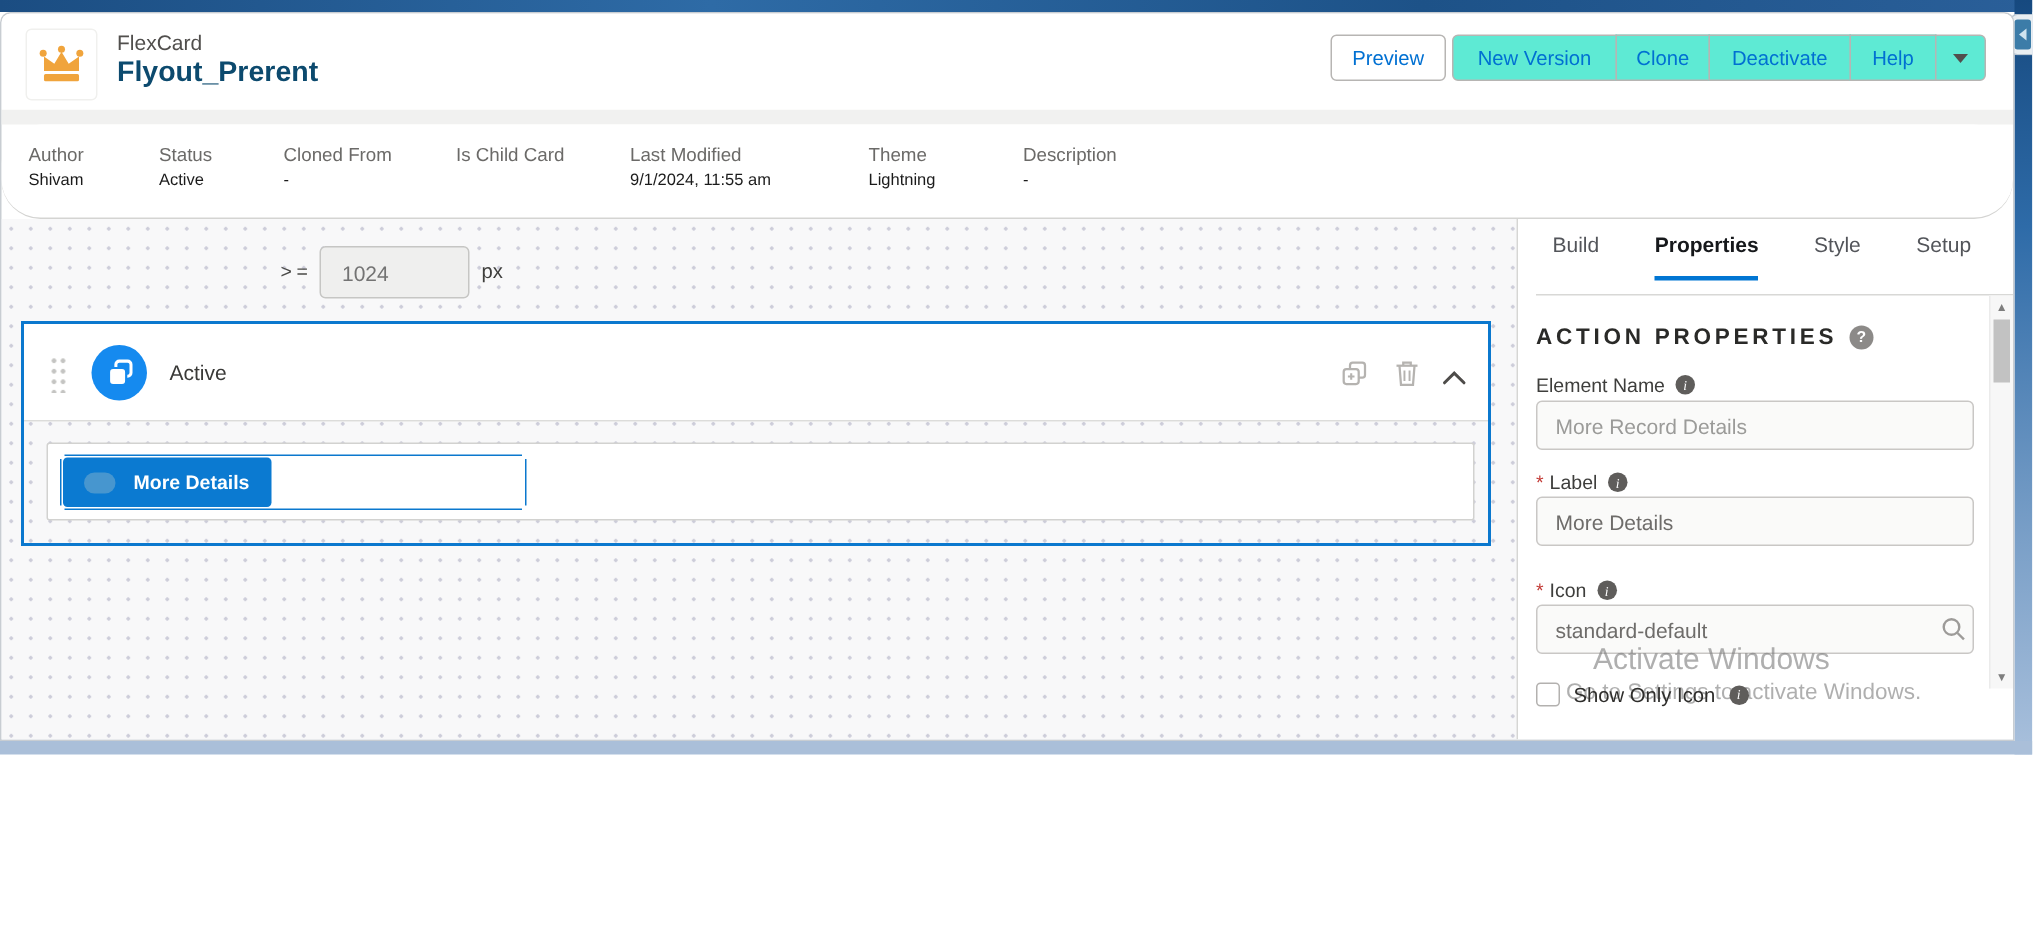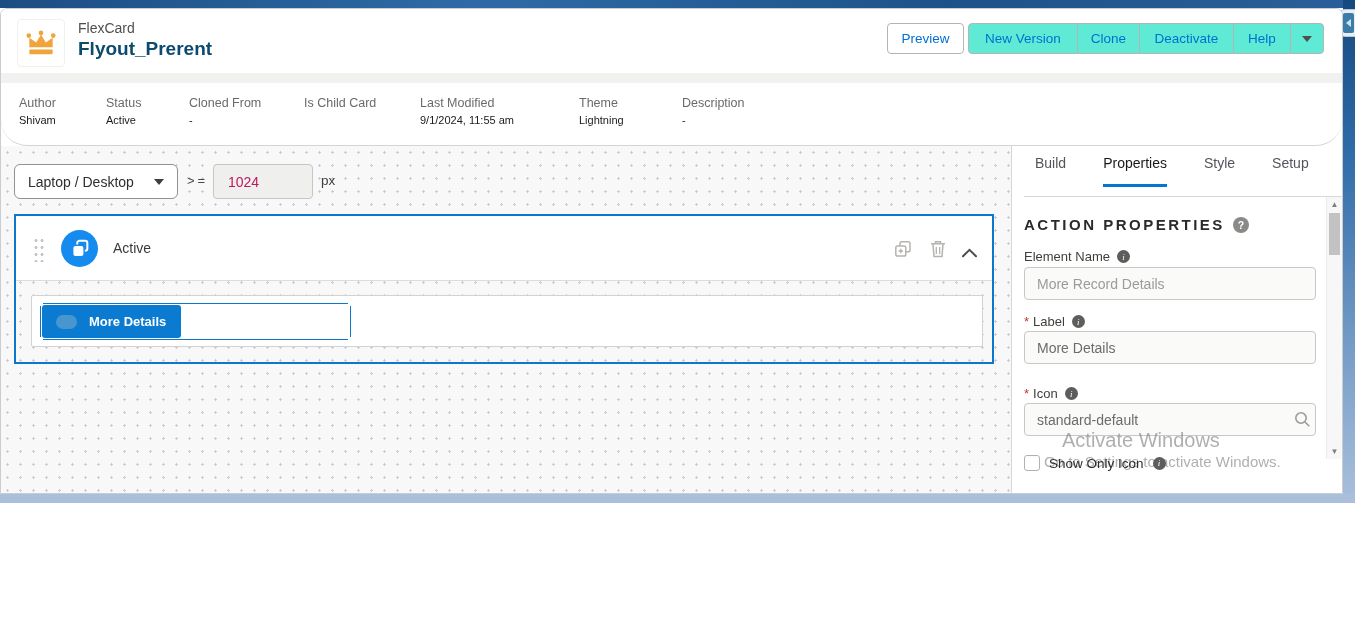--- a/index.html
+++ b/index.html
@@ -63,21 +63,21 @@
             background-size: 13px 13px; }
 
   
   #vp-select { position: absolute; left: 13px; top: 18px; width: 164px; height: 35px;
             background: #fff; border: 1px solid #929292; border-radius: 6px; cursor: pointer;
             display: flex; align-items: center; padding: 0 13px; font-size: 14px; color: #2e2e2c; }
   #vp-select .caret-down { margin-left: auto; border-top-color: #3e3e3c; }
   #op { position: absolute; left: 186px; top: 27px; font-size: 13px; color: #4a4a48; letter-spacing: 3px; }
   #vp-width { position: absolute; left: 212px; top: 18px; width: 100px; height: 35px;
             background: #efefee; border: 1px solid #c6c6c4; border-radius: 4px;
-            padding-left: 14px; font-size: 14px; color: #be185d; font-family: inherit; }
+            padding-left: 14px; font-size: 14px; color: #737373; font-family: inherit; }
   #px { position: absolute; left: 320px; top: 27px; font-size: 13.5px; color: #3e3e3c; }
 
   
   #card { position: absolute; left: 13px; top: 68px; width: 980px; height: 150px;
           border: 2px solid #0b78ce; }
   .card-hd { position: relative; height: 65px; background: #fff; border-bottom: 1px solid #dcdcda; }
   .drag { position: absolute; left: 17px; top: 21px; width: 11px; height: 25px;
           background-image: radial-gradient(circle, #c4c4c2 1.4px, transparent 1.6px);
           background-size: 6px 7px; cursor: grab; }
   .state-icon { position: absolute; left: 45px; top: 14px; width: 37px; height: 37px; border-radius: 50%;
@@ -98,21 +98,21 @@
           display: flex; align-items: center; padding-left: 14px; }
   .mini-ic { width: 21px; height: 14px; background: #4796cf; border-radius: 7px; flex: none; }
   .btn-more .lbl { color: #fff; font-size: 13px; font-weight: 600; margin-left: 12px; white-space: nowrap; }
 
   
   #panel { position: relative; flex: 1; background: #fff; border-left: 1px solid #d6d6d4; }
   #tabs { position: absolute; left: 12px; top: 0; width: 100%; height: 51px;
           border-bottom: 1px solid #d8d8d6; display: flex; align-items: center;
           padding-left: 11px; gap: 37px; }
   .tab { font-size: 14px; color: #53555a; padding-bottom: 13px; cursor: pointer; border-bottom: 3px solid transparent; }
-  .tab.active { font-weight: 400; color: #16181b; border-bottom: 3px solid #0176d3; }
+  .tab.active { font-weight: 700; color: #16181b; border-bottom: 3px solid #0176d3; }
 
   .sec-title { position: absolute; left: 12px; top: 70px; font-size: 15px; font-weight: 800;
           letter-spacing: 2.5px; color: #2a2a28; display: flex; align-items: center; gap: 8px; }
   .help-ic { width: 16px; height: 16px; border-radius: 50%; background: #8c8a88; color: #fff;
           font-size: 10.5px; font-weight: 700; letter-spacing: 0; display: inline-flex;
           align-items: center; justify-content: center; }
   .info-ic { width: 13px; height: 13px; border-radius: 50%; background: #5f5d5b; color: #fff;
           font-size: 9px; font-style: italic; font-family: "Liberation Serif", serif;
           display: inline-flex; align-items: center; justify-content: center; }
   .flabel { position: absolute; left: 12px; display: flex; align-items: center; gap: 7px;
@@ -214,24 +214,20 @@
       </div>
       <div class="mf mf7">
         <div class="ml">Description</div>
         <div class="mv">-</div>
       </div>
     </div>
 
     <div id="main">
       <div id="canvas">
 
-        <div id="vp-select">
-          <span>Laptop / Desktop</span>
-          <span class="caret-down"></span>
-        </div>
         <span id="op">&gt;=</span>
         <input id="vp-width" readonly="" value="1024" style="">
         <span id="px">px</span>
 
         <div id="card">
           <div class="card-hd">
             <span class="drag"></span>
             <span class="state-icon">
               <svg width="22" height="22" viewBox="0 0 24 24">
                 <rect x="9" y="3" width="11" height="11" rx="2.5" fill="none" stroke="#ffffff" stroke-width="2.2"></rect>

